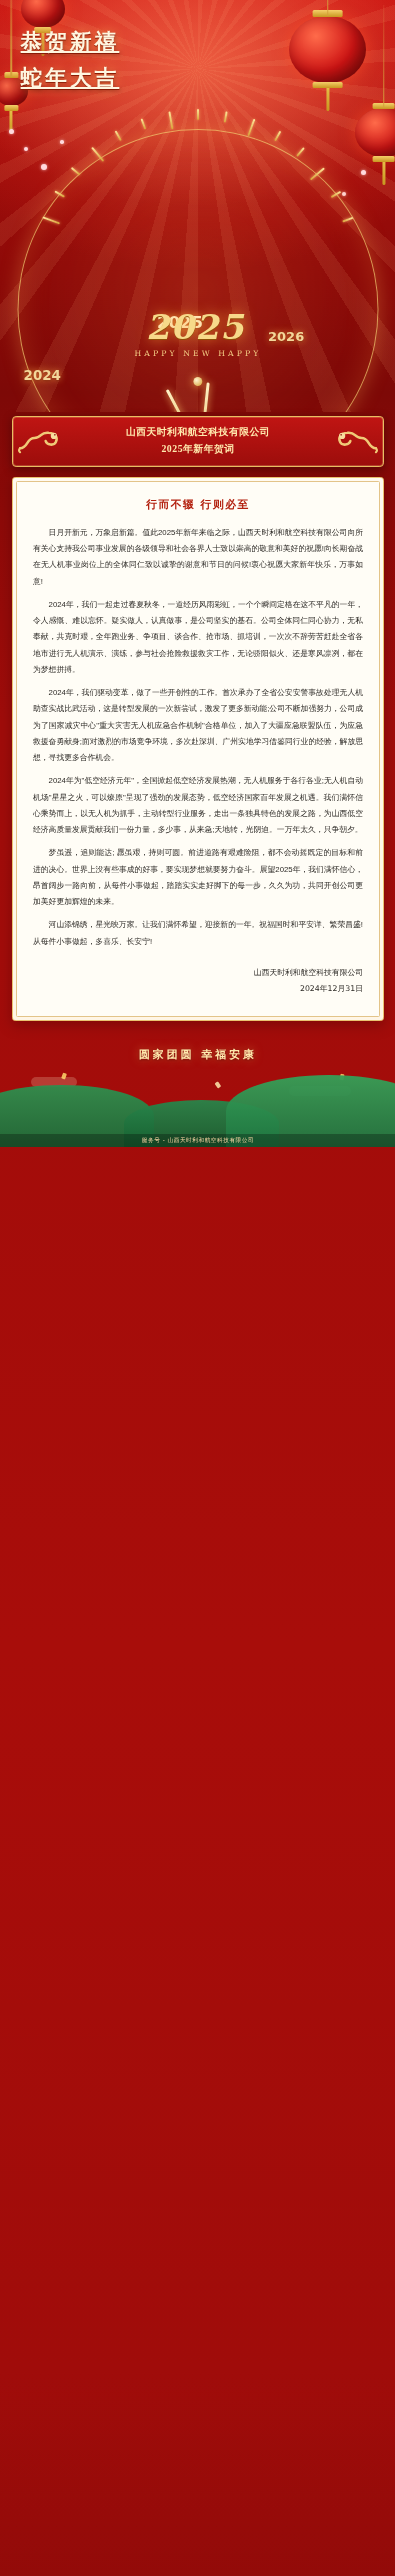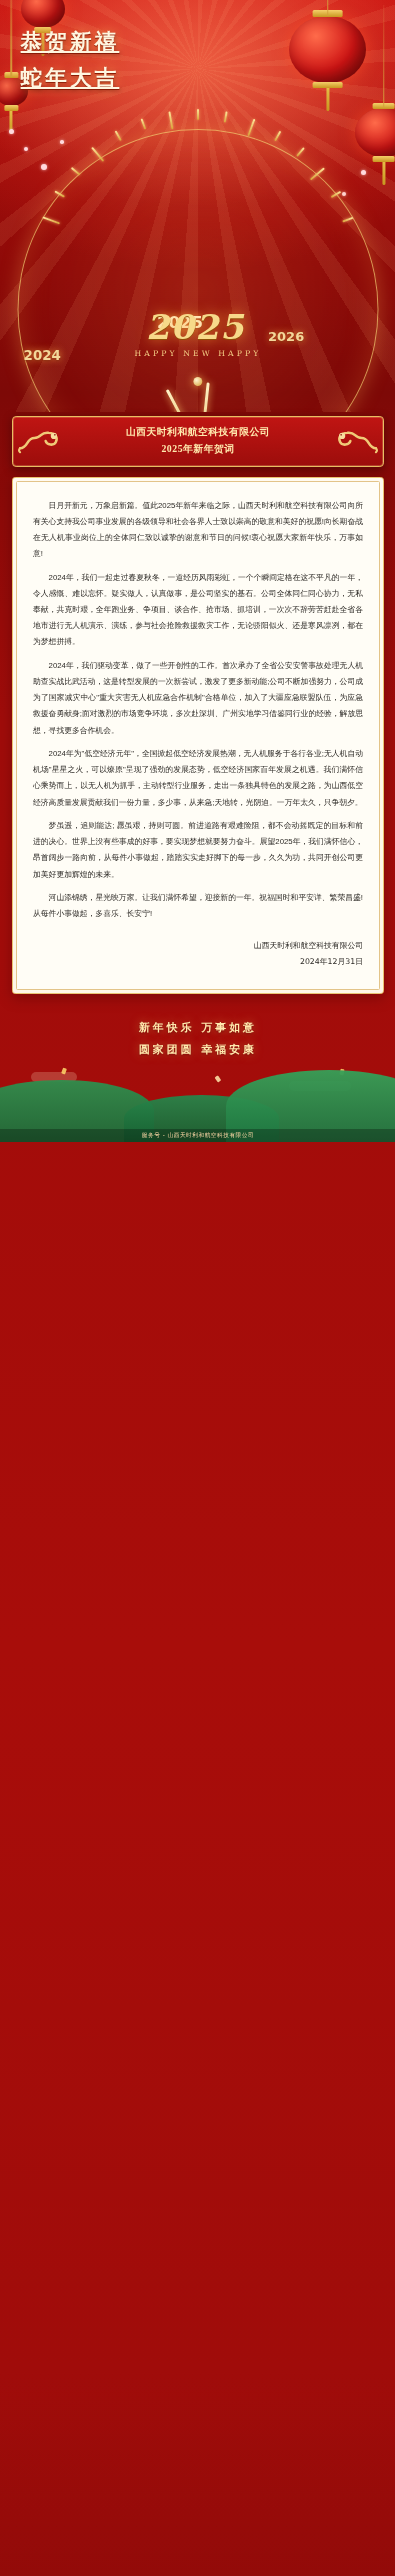--- a/index.html
+++ b/index.html
@@ -113,21 +113,21 @@
   }
   .tick.major i { height:17.5px; width:2.6px; margin-left:-0.5px; }
 
   .year-label {
     position:absolute;
     font-family: "DejaVu Sans", sans-serif;
     font-weight: bold;
     color:#ffe9b6;
     text-shadow: 0 0 7.2px rgba(255,170,70,0.9), 0 1px 2.1px rgba(90,10,0,0.6);
   }
-  .y-prev { left:21.6px;  top:219px; font-size:13.4px; color:#f3d79a; }
+  .y-prev { left:21.6px;  top:239px; font-size:13.4px; color:#f3d79a; }
   .y-cur  { left:155px; top:184px; font-size:16.5px; color:#fff4d2; }
   .y-next { left:266px; top:200px; font-size:13px; color:#f3d79a; }
 
   .hand {
     position:absolute; left:50%; top:253px;
     width:3.1px; height:93px; margin-left:-1.5px;
     transform-origin: 50% 100%;
     background: linear-gradient(#fff2c8, #e0ae43);
     border-radius:1.5px;
     box-shadow:0 0 7.2px rgba(255,200,110,0.9);
@@ -390,37 +390,37 @@
           <circle cx="14" cy="18" r="6" fill="#f7dd9e"></circle>
           <circle cx="12" cy="16" r="1.6" fill="#8a1410"></circle>
           <path d="M80 42 q4 4 0 8" fill="none" stroke="#f0c977" stroke-width="4" stroke-linecap="round"></path>
         </svg>
       </div>
     </div>
   </div>
 
   <div class="card-outer">
     <div class="card-inner">
+      <div class="art-title">行而不辍  行则必至</div>
 
       <p class="art-p">日月开新元，万象启新篇。值此2025年新年来临之际，山西天时利和航空科技有限公司向所有关心支持我公司事业发展的各级领导和社会各界人士致以崇高的敬意和美好的祝愿!向长期奋战在无人机事业岗位上的全体同仁致以诚挚的谢意和节日的问候!衷心祝愿大家新年快乐，万事如意!</p>
       <p class="art-p">2024年，我们一起走过春夏秋冬，一道经历风雨彩虹，一个个瞬间定格在这不平凡的一年，令人感慨、难以忘怀。疑实做人，认真做事，是公司坚实的基石。公司全体同仁同心协力，无私奉献，共克时艰，全年跑业务、争项目、谈合作、抢市场、抓培训，一次次不辞劳苦赶赴全省各地市进行无人机演示、演练，参与社会抢险救援救灾工作，无论骄阳似火、还是寒风凛冽，都在为梦想拼搏。</p>
       <p class="art-p">2024年，我们驱动变革，做了一些开创性的工作。首次承办了全省公安安警事故处理无人机助查实战比武活动，这是转型发展的一次新尝试，激发了更多新动能;公司不断加强努力，公司成为了国家减灾中心"重大灾害无人机应急合作机制"合格单位，加入了大疆应急联盟队伍，为应急救援奋勇献身;面对激烈的市场竞争环境，多次赴深圳、广州实地学习借鉴同行业的经验，解放思想，寻找更多合作机会。</p>
       <p class="art-p">2024年为"低空经济元年"，全国掀起低空经济发展热潮，无人机服务于各行各业;无人机自动机场"星星之火，可以燎原"呈现了强劲的发展态势，低空经济国家百年发展之机遇。我们满怀信心乘势而上，以无人机为抓手，主动转型行业服务，走出一条独具特色的发展之路，为山西低空经济高质量发展贡献我们一份力量，多少事，从来急;天地转，光阴迫。一万年太久，只争朝夕。</p>
       <p class="art-p">梦虽遥，追则能达; 愿虽艰，持则可圆。前进道路有艰难险阻，都不会动摇既定的目标和前进的决心。世界上没有些事成的好事，要实现梦想就要努力奋斗。展望2025年，我们满怀信心，昂首阔步一路向前，从每件小事做起，踏踏实实走好脚下的每一步，久久为功，共同开创公司更加美好更加辉煌的未来。</p>
       <p class="art-p">河山添锦绣，星光映万家。让我们满怀希望，迎接新的一年。祝福国时和平安详、繁荣昌盛! 从每件小事做起，多喜乐、长安宁!</p>
 
       <div class="sign">
         <div>山西天时利和航空科技有限公司</div>
         <div>2024年12月31日</div>
       </div>
     </div>
   </div>
 
   <div class="footer">
-    <div class="fline">新年快乐   万事如意</div>
     <div class="fline">圆家团圆   幸福安康</div>
 
     <div class="footer-art">
       <div class="cloud" style="left:31px;  top:7.2px; width:46px; height:9.3px;"></div>
       <div class="cloud" style="left:289px; top:15.5px; width:62px; height:10.3px;"></div>
       <div class="conf" style="left:62px; top:3.1px;  width:3.6px; height:6.2px; background:#ffd86b; transform:rotate(20deg);"></div>
       <div class="conf" style="left:216px; top:11.3px; width:3.6px; height:6.2px; background:#ffe9ad; transform:rotate(-35deg);"></div>
       <div class="conf" style="left:340px; top:4.1px;  width:3.6px; height:6.2px; background:#ffd86b; transform:rotate(12deg);"></div>
       <div class="hill h1"></div>
       <div class="hill h3"></div>

